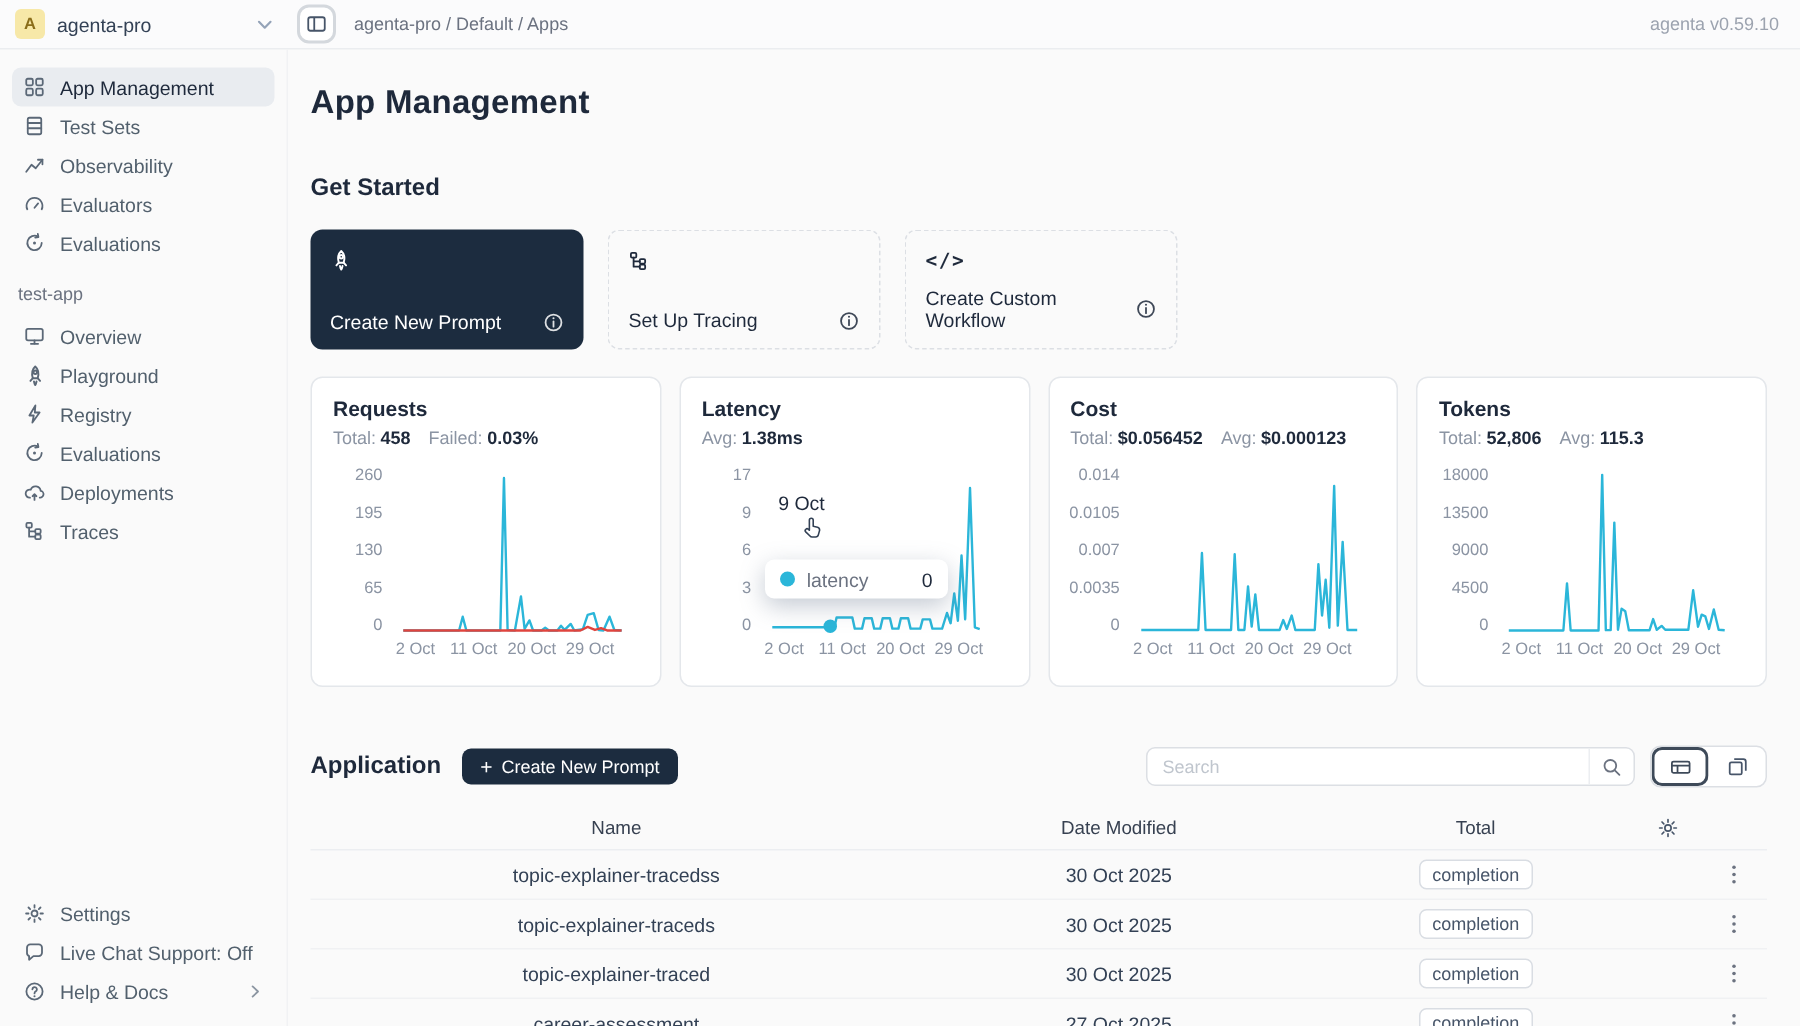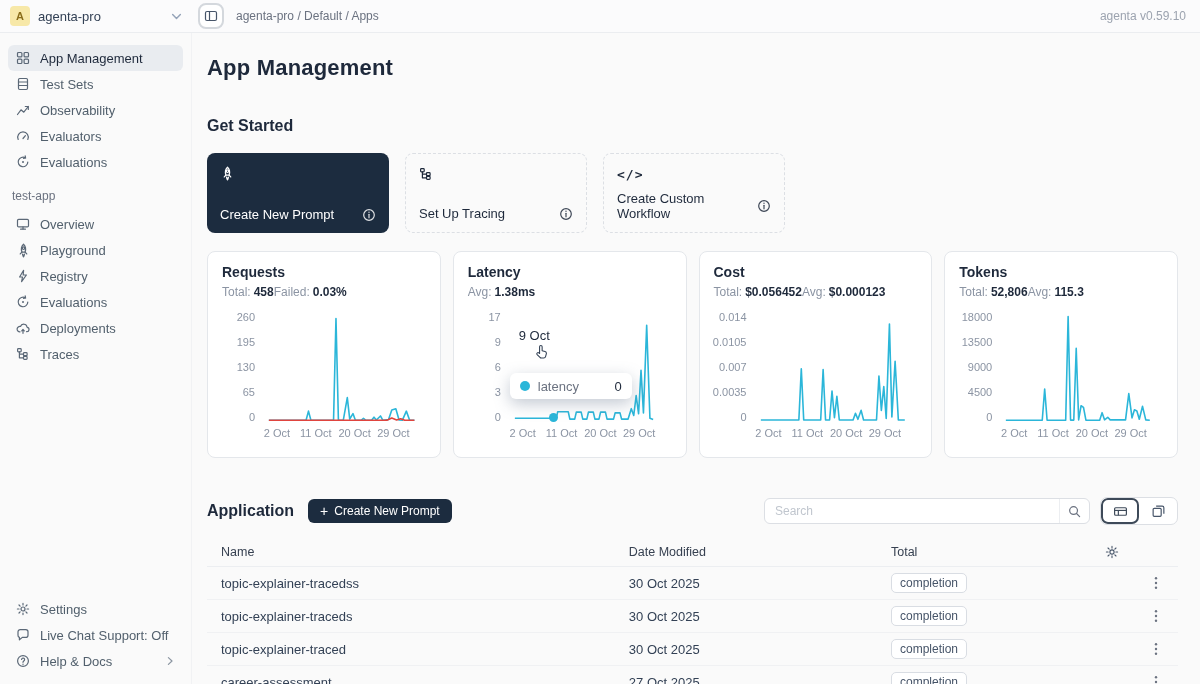--- a/index.html
+++ b/index.html
@@ -66,21 +66,21 @@
   .gs-top-ic { height:18px; display:flex; align-items:center; }
   .code-glyph { font-family:"DejaVu Sans Mono", monospace; font-size:13px; font-weight:600; letter-spacing:1px; }
 
   
   .charts { margin-top:18px; display:flex; gap:12px; }
   .chart-card {
     flex:1; height:207px; background:#fff; border:1px solid #e4e7eb; border-radius:8px;
     padding:12px 14px; position:relative;
   }
   .chart-card .c-title { font-size:14px; font-weight:600; color:#1e293b; }
-  .chart-card .stats { margin-top:5px; display:flex; font-size:12px; color:#8b94a3; }
+  .chart-card .stats { margin-top:5px; display:flex; gap:12px; font-size:12px; color:#8b94a3; }
   .chart-card .stats b { color:#1e293b; font-weight:600; margin-left:3px; }
   .chart-body { margin-top:12px; display:flex; }
   .yticks {
     width:42px; height:112px; display:flex; flex-direction:column; justify-content:space-between;
     align-items:flex-end; padding-right:9px; font-size:11px; color:#8b94a3;
   }
   .plot-wrap { flex:1; height:112px; position:relative; }
   .plot-wrap svg.chart { width:100%; height:100%; }
   .xticks { position:absolute; top:116px; left:0; right:0; height:14px; }
   .xticks span { position:absolute; transform:translateX(-50%); font-size:11px; color:#8b94a3; white-space:nowrap; }
@@ -117,21 +117,21 @@
   .search-ic { width:30px; height:100%; display:flex; align-items:center; justify-content:center; border-left:1px solid #eceef1; color:#6b7280; cursor:pointer; }
   .view-toggle { display:flex; border:1px solid #dcdfe4; border-radius:7px; background:#fff; height:28px; overflow:hidden; }
   .seg { width:38px; display:flex; align-items:center; justify-content:center; color:#475569; cursor:pointer; }
   .seg.active { box-shadow:inset 0 0 0 2px #3e4a59; border-radius:7px; }
 
   
   .app-table { margin-top:12px; }
   .t-row { display:grid; grid-template-columns:42% 27% 22% 9%; align-items:center; }
   .t-header { height:30px; background:#fafafa; border-bottom:1px solid #eceef1; }
   .t-header .t-cell { font-size:12.5px; font-weight:500; color:#374151; }
-  .t-cell { padding:0 14px; position:relative; }
+  .t-cell { padding:0 14px; position:relative;text-align:center; }
   .t-header .t-cell + .t-cell::before {
     content:""; position:absolute; left:0; top:7px; bottom:7px; width:1px; background:#e7eaee;
   }
   .t-body .t-row { height:33px; border-bottom:1px solid #f0f1f3; background:transparent; cursor:pointer; }
   .t-body .t-cell { font-size:13px; color:#334155; }
   .badge {
     display:inline-block; border:1px solid #d9dde3; border-radius:5px; padding:2px 8px;
     font-size:12px; color:#475569; background:#fff;
   }
   .cell-right { text-align:right; }

